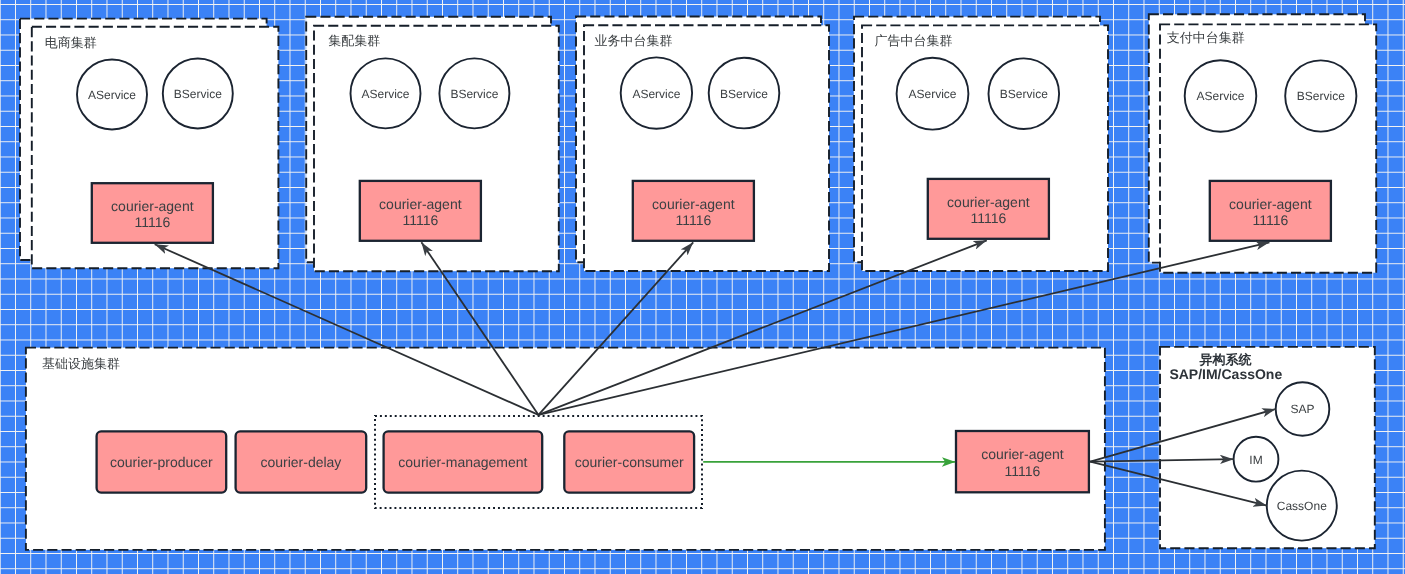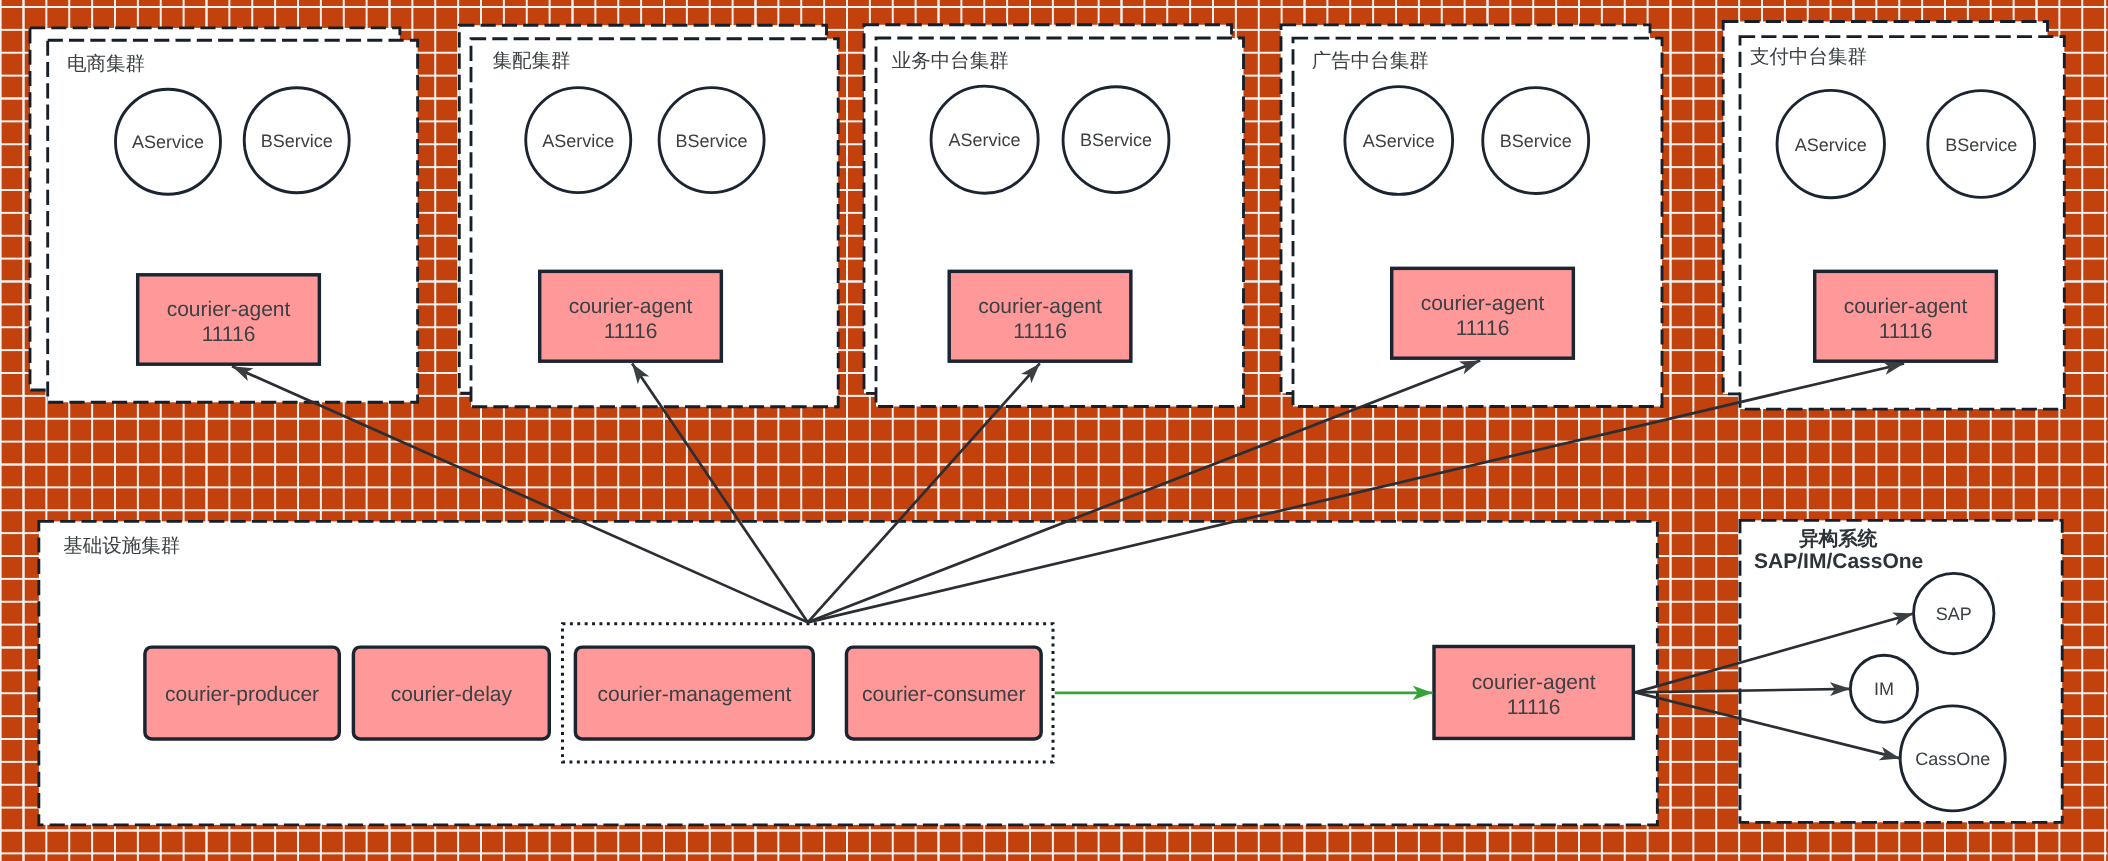--- a/index.html
+++ b/index.html
@@ -1,18 +1,18 @@
 <!DOCTYPE html>
 <html><head>
 <meta charset="utf-8">
 <title>Architecture Diagram</title>
 <style>
   html,body{margin:0;padding:0;background:#ffffff;}
   body{width:1405px;height:574px;overflow:hidden;font-family:"Liberation Sans",sans-serif;}
-  #canvas{position:relative;width:1405px;height:574px;background:#c2410c;}
+  #canvas{position:relative;width:1405px;height:574px;background:#3b82f6;}
   #grid{position:absolute;left:0;top:0;width:1405px;height:574px;
     background-image:
       linear-gradient(to right, #f2f2f2 1px, transparent 1px),
       linear-gradient(to bottom, #f2f2f2 1px, transparent 1px),
       linear-gradient(to right, #ebebeb 1px, transparent 1px),
       linear-gradient(to bottom, #ebebeb 1px, transparent 1px);
     background-size: 15.25px 15.25px, 15.25px 15.25px, 61px 61px, 61px 61px;
     background-position: 15px 4px, 15px 4px, 15px 4px, 15px 4px;
   }
   svg#diagram{position:absolute;left:0;top:0;width:1405px;height:574px;}

